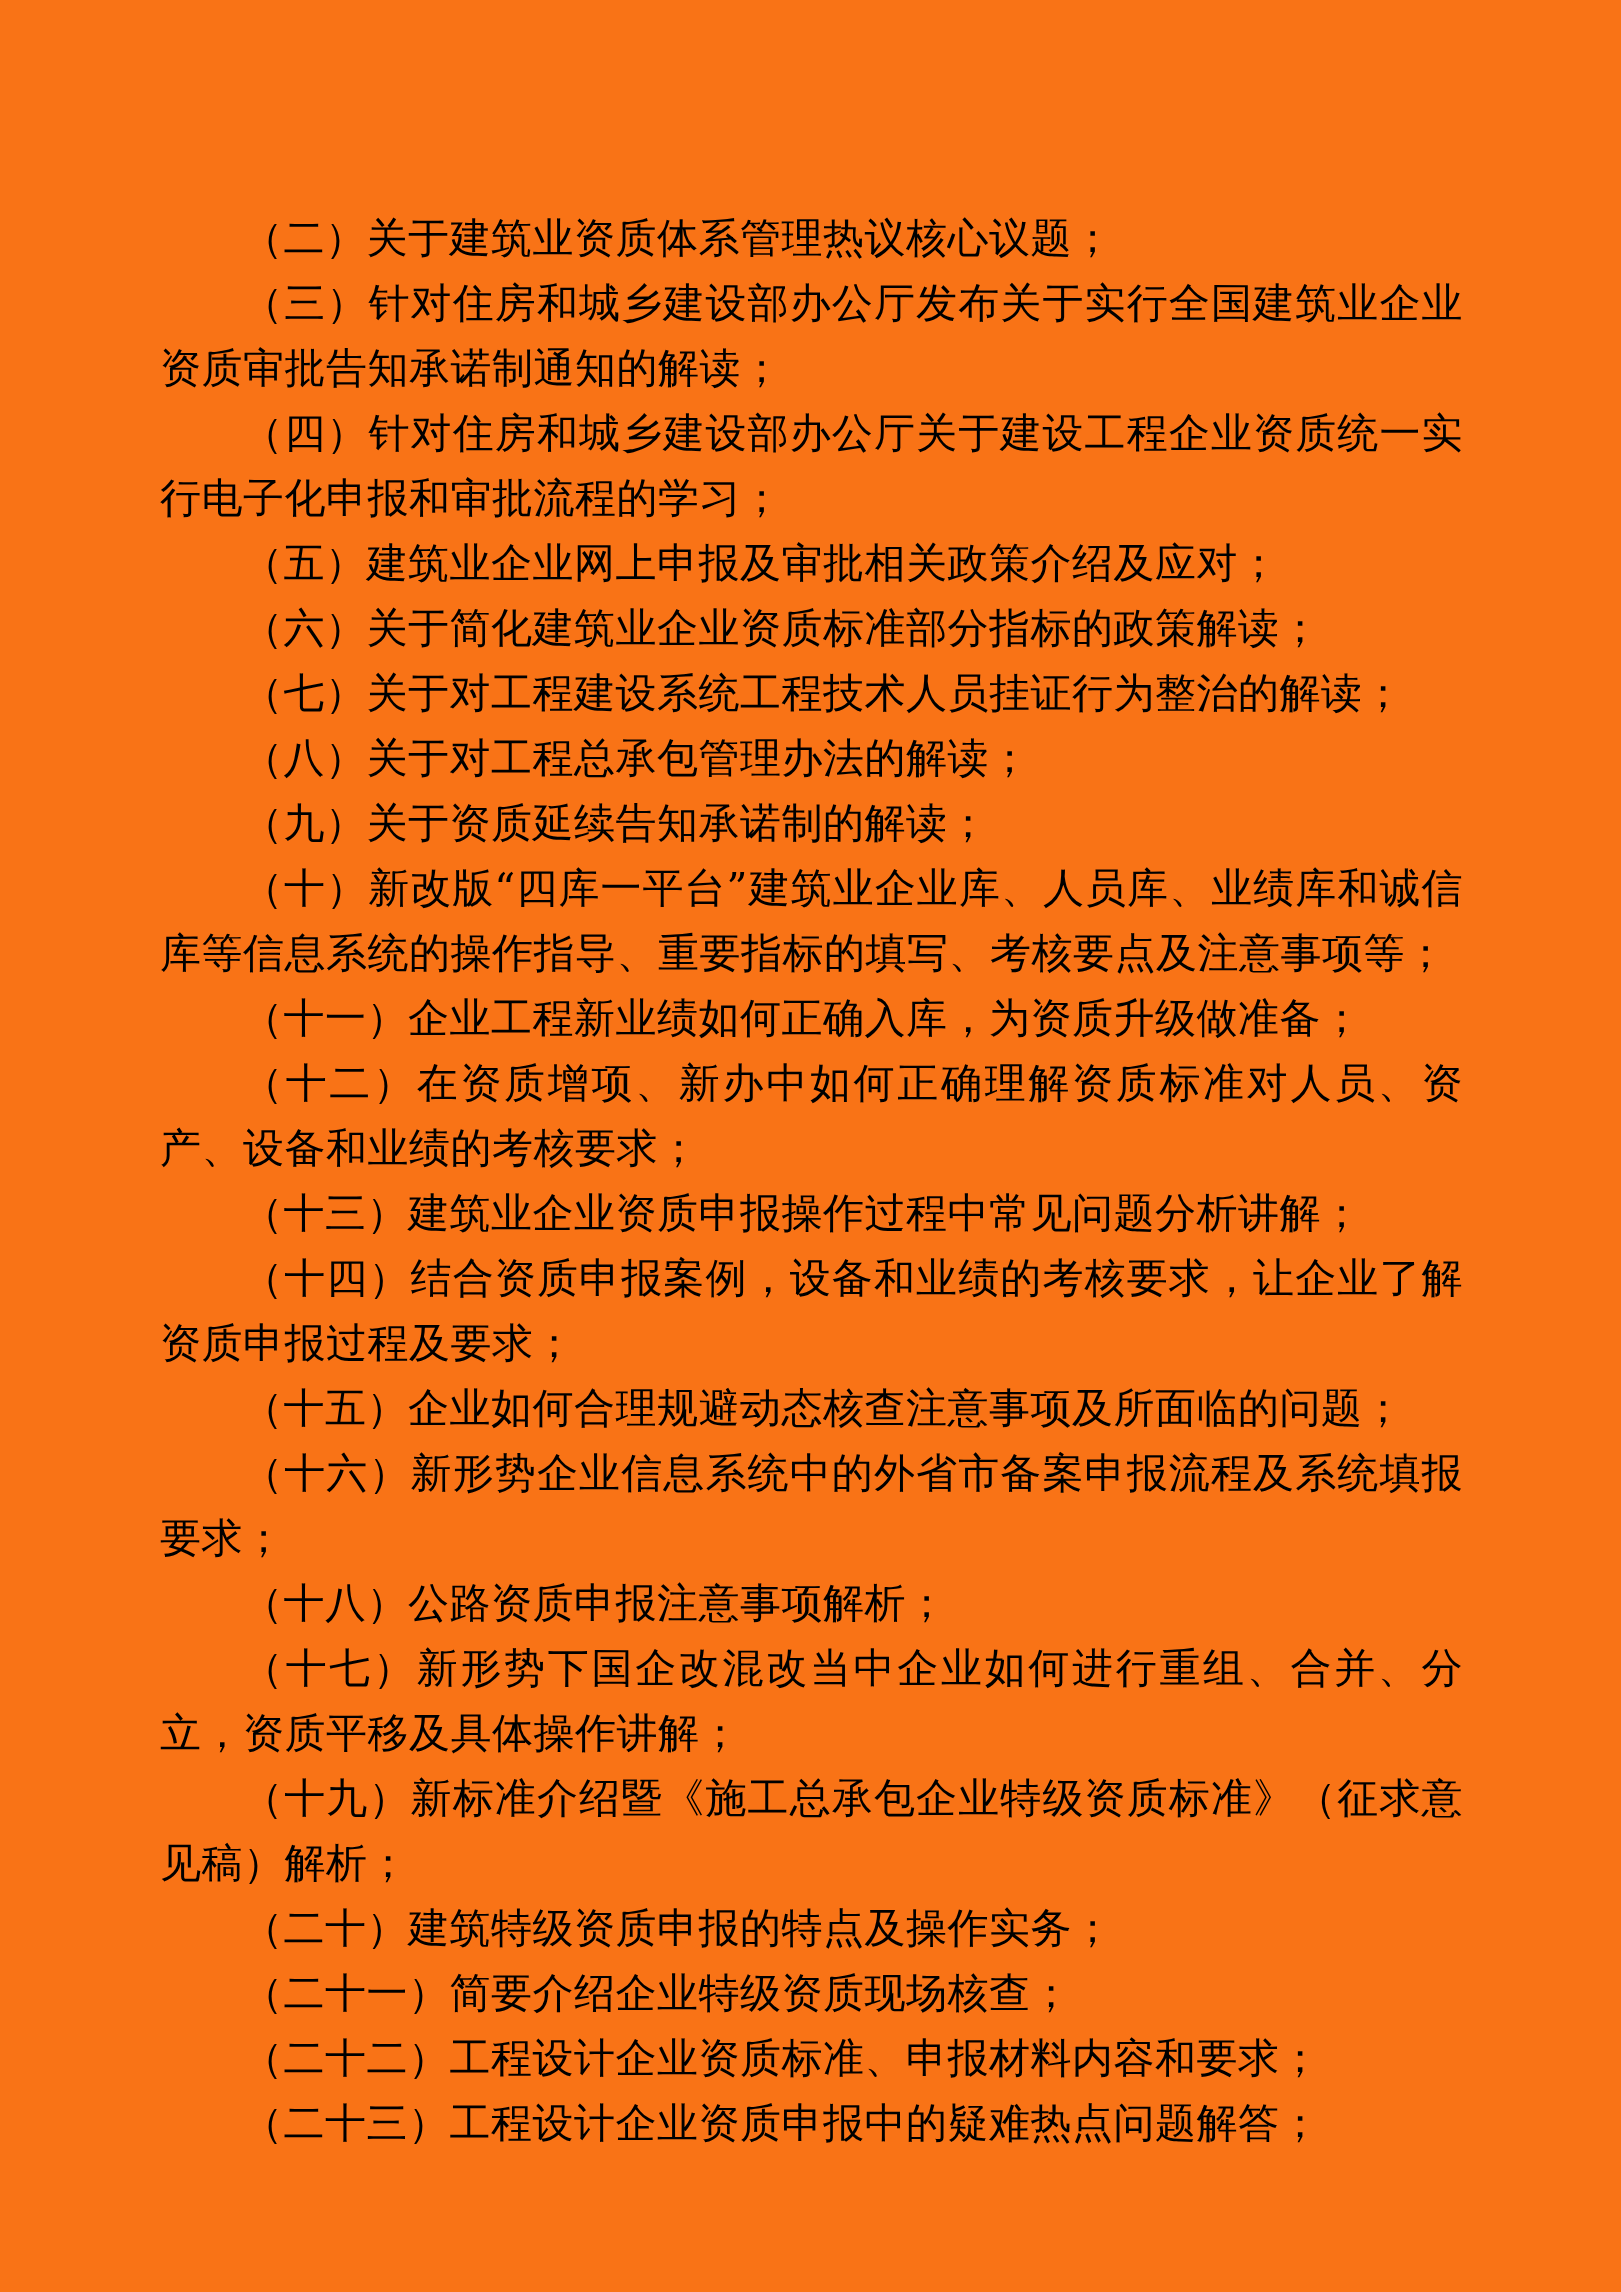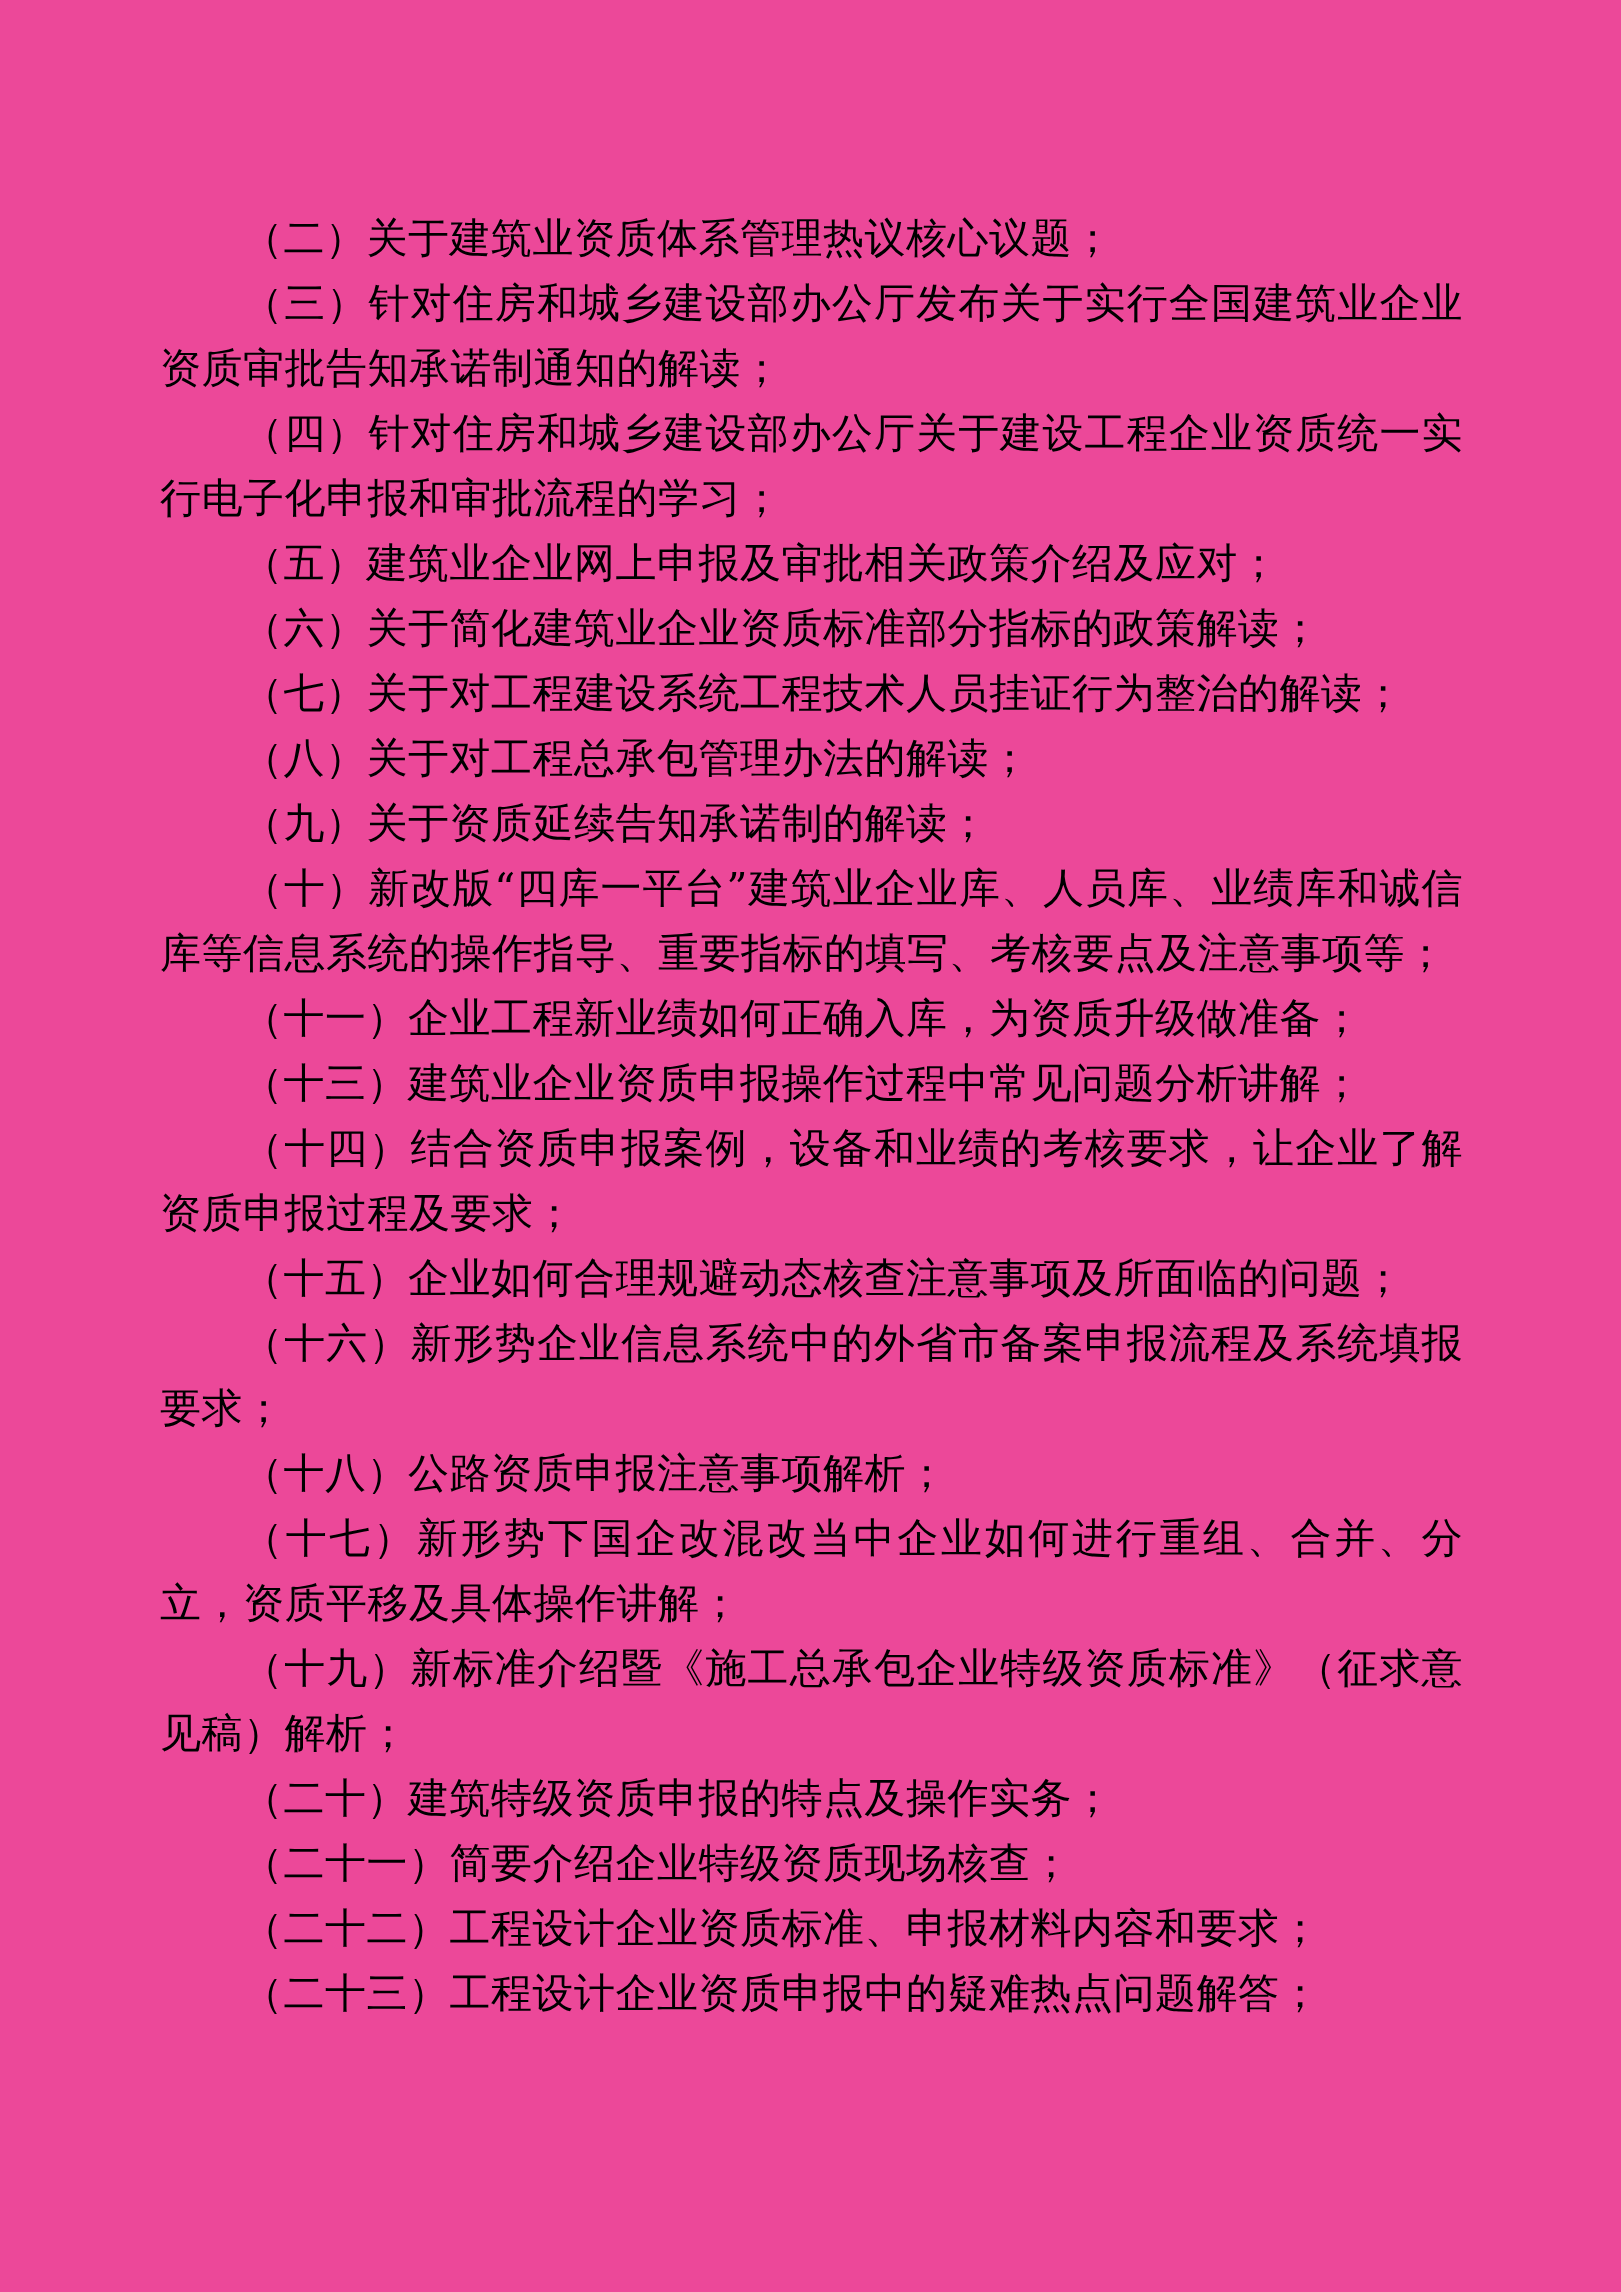--- a/index.html
+++ b/index.html
@@ -4,21 +4,21 @@
 <style>
   html, body {
     margin: 0;
     padding: 0;
     background: #ffffff;
   }
   .page {
     position: relative;
     width: 1621px;
     height: 2293px;
-    background: #ec4899;
+    background: #f97316;
     overflow: hidden;
     box-sizing: border-box;
     padding: 206px 158px 0 160px;
   }
   .doc-body {
     width: 100%;
   }
   .doc-body p {
     margin: 0;
     padding: 0;
@@ -39,20 +39,21 @@
     <p>（二）关于建筑业资质体系管理热议核心议题；</p>
     <p>（三）针对住房和城乡建设部办公厅发布关于实行全国建筑业企业资质审批告知承诺制通知的解读；</p>
     <p>（四）针对住房和城乡建设部办公厅关于建设工程企业资质统一实行电子化申报和审批流程的学习；</p>
     <p>（五）建筑业企业网上申报及审批相关政策介绍及应对；</p>
     <p>（六）关于简化建筑业企业资质标准部分指标的政策解读；</p>
     <p>（七）关于对工程建设系统工程技术人员挂证行为整治的解读；</p>
     <p>（八）关于对工程总承包管理办法的解读；</p>
     <p>（九）关于资质延续告知承诺制的解读；</p>
     <p>（十）新改版“四库一平台”建筑业企业库、人员库、业绩库和诚信库等信息系统的操作指导、重要指标的填写、考核要点及注意事项等；</p>
     <p>（十一）企业工程新业绩如何正确入库，为资质升级做准备；</p>
+    <p>（十二）在资质增项、新办中如何正确理解资质标准对人员、资产、设备和业绩的考核要求；</p>
     <p>（十三）建筑业企业资质申报操作过程中常见问题分析讲解；</p>
     <p>（十四）结合资质申报案例，设备和业绩的考核要求，让企业了解资质申报过程及要求；</p>
     <p>（十五）企业如何合理规避动态核查注意事项及所面临的问题；</p>
     <p>（十六）新形势企业信息系统中的外省市备案申报流程及系统填报要求；</p>
     <p>（十八）公路资质申报注意事项解析；</p>
     <p>（十七）新形势下国企改混改当中企业如何进行重组、合并、分立，资质平移及具体操作讲解；</p>
     <p>（十九）新标准介绍暨《施工总承包企业特级资质标准》（征求意见稿）解析；</p>
     <p>（二十）建筑特级资质申报的特点及操作实务；</p>
     <p>（二十一）简要介绍企业特级资质现场核查；</p>
     <p>（二十二）工程设计企业资质标准、申报材料内容和要求；</p>

